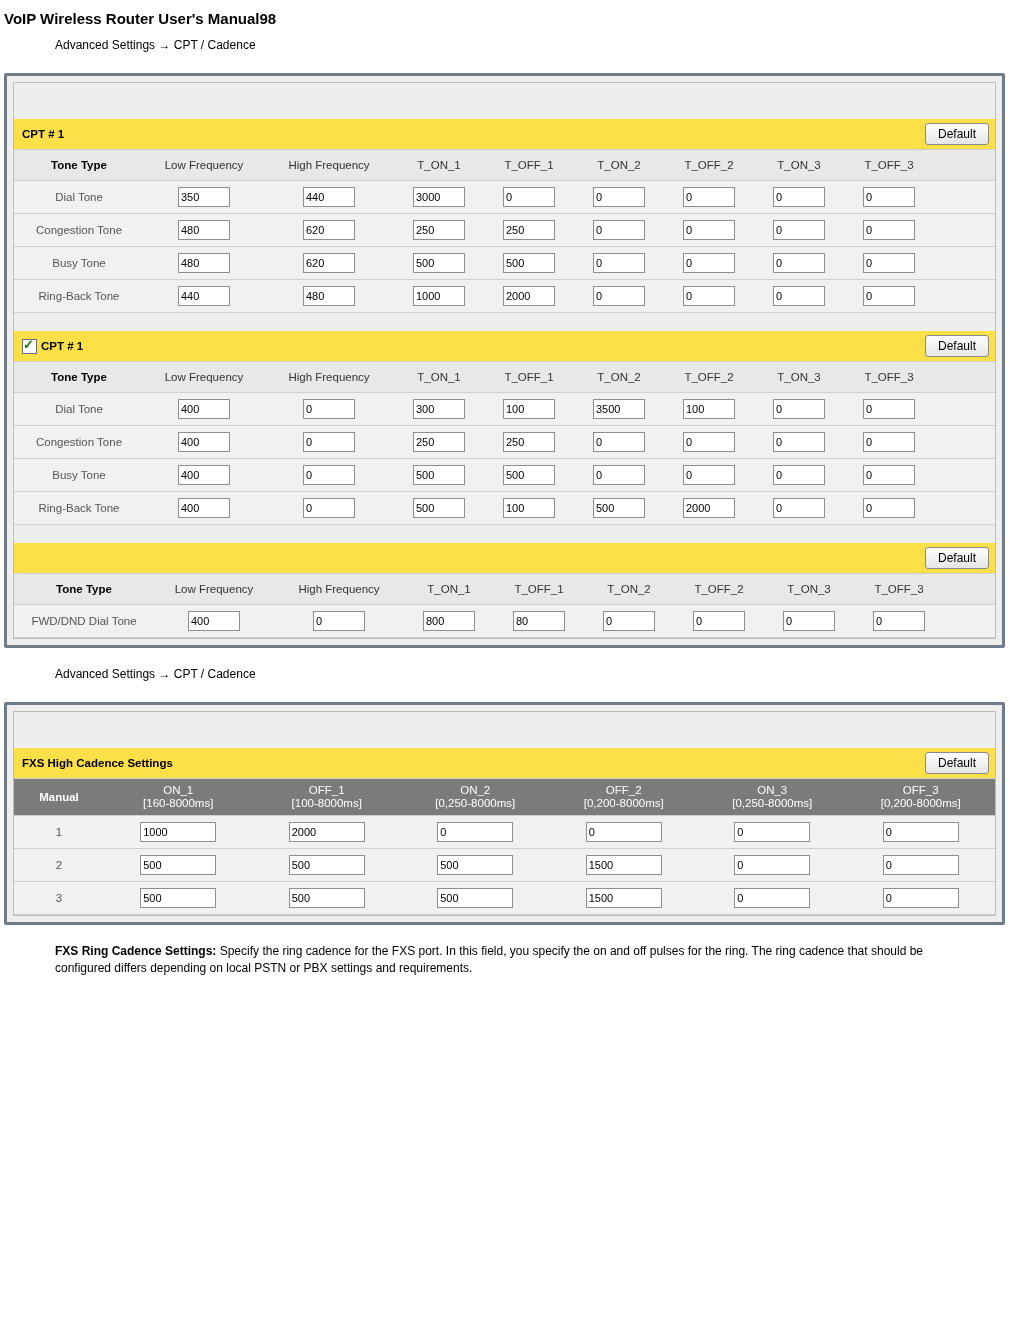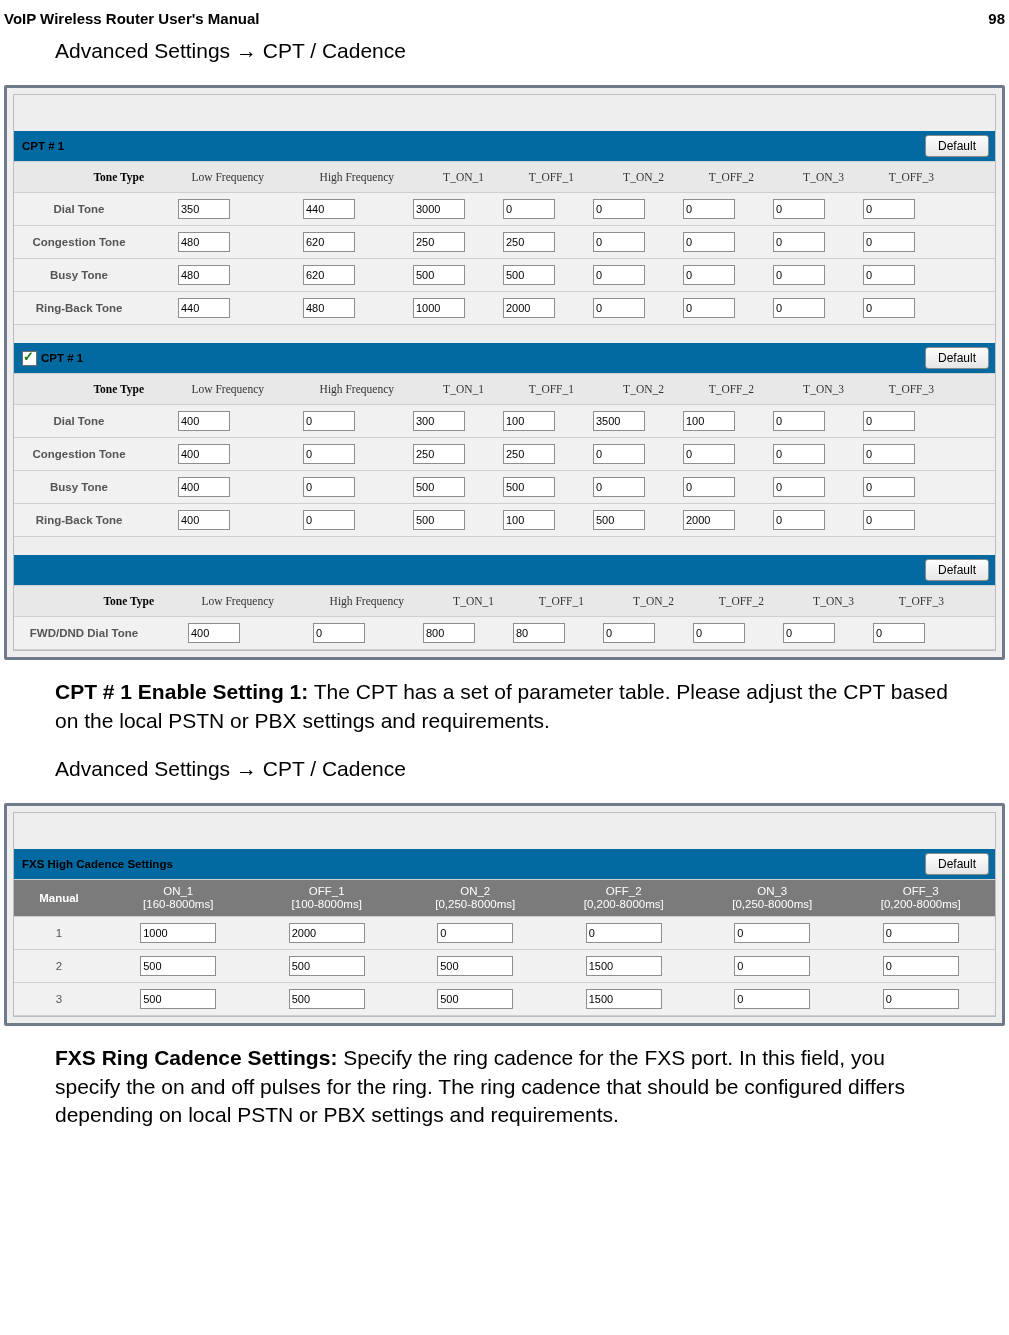--- a/index.html
+++ b/index.html
@@ -12,31 +12,31 @@
   }
   .page {
     width: 1009px;
     box-sizing: border-box;
   }
   .running-header {
     font-weight: bold;
     font-size: 15px;
     padding: 10px 4px 0 4px;
     display: flex;
-    justify-content: space-between;
+    justify-content: flex-start;
   }
   .content-block {
     padding: 0 55px;
   }
   h2.section-title {
     font-size: 22px;
     margin: 70px 0 20px 0;
   }
   p {
-    font-size: 21px;
+    font-size: 12px;
     line-height: 1.35;
     margin: 10px 0 20px 0;
   }
 
   .panel {
     border: 3px solid #6f7b88;
     border-radius: 2px;
     margin: 6px 4px 18px 4px;
     background: #eeeeee;
     font-family: Verdana, Tahoma, sans-serif;
@@ -52,21 +52,21 @@
   }
 
   .section-bar, .header-row, .data-row {
     display: flex;
     align-items: center;
     border-bottom: 1px solid #cfcfcf;
     font-size: 11.5px;
   }
 
   .section-bar {
-    background: #0369a1;
+    background: #fde047;
     height: 30px;
   }
   .section-bar .section-label {
     font-weight: bold;
     color: #000;
     padding-left: 8px;
     display: flex;
     align-items: center;
     gap: 4px;
     flex: 0 0 170px;
@@ -81,40 +81,40 @@
     border-radius: 3px;
     font-size: 12px;
     cursor: pointer;
   }
 
   .header-row {
     background: #e8e8e8;
     height: 30px;
     color: #333;
   }
-  .header-row > div { text-align: right; font-family: Liberation Serif, serif; }
+  .header-row > div { text-align: center; }
 
   .data-row {
     background: #f1f1f1;
     height: 32px;
     color: #555;
   }
   .data-row > div { text-align: center; }
   .data-row input {
     width: 46px;
     height: 16px;
     font-size: 11px;
     border: 1px solid #8e8e8e;
     padding: 1px 2px;
     text-align: left;
   }
 
   
   .c-tone { flex: 0 0 130px; font-weight: bold; color:#000; text-align:center; }
-  .data-row .c-tone { font-weight: bold; color:#555; }
+  .data-row .c-tone { font-weight: normal; color:#555; }
   .c-lf   { flex: 0 0 120px; }
   .c-hf   { flex: 0 0 130px; }
   .c-t1   { flex: 0 0 90px; }
   .c-t2   { flex: 0 0 90px; }
   .c-t3   { flex: 0 0 90px; }
   .c-t4   { flex: 0 0 90px; }
   .c-t5   { flex: 0 0 90px; }
   .c-t6   { flex: 0 0 90px; }
 
   .fwd-header .c-tone { flex: 0 0 140px; }
@@ -333,23 +333,20 @@
         <div class="c-t3"><input value="0" style=""></div>
         <div class="c-t4"><input value="0" style=""></div>
         <div class="c-t5"><input value="0" style=""></div>
         <div class="c-t6"><input value="0" style=""></div>
       </div>
 
     </div>
   </div>
 
   <div class="content-block">
-    <p>
-      <b>CPT # 1 Enable Setting 1:</b><span> The CPT has a set of parameter table. Please adjust the CPT based on the local PSTN or PBX settings and requirements.</span>
-    </p>
     <p>Advanced Settings  →   CPT / Cadence</p>
   </div>
 
   <div class="panel">
     <div class="panel-inner">
       <div class="top-pad"></div>
 
       <div class="section-bar">
         <div class="section-label" style="flex:0 0 260px;">FXS High Cadence Settings</div>
         <div class="spacer"></div>

